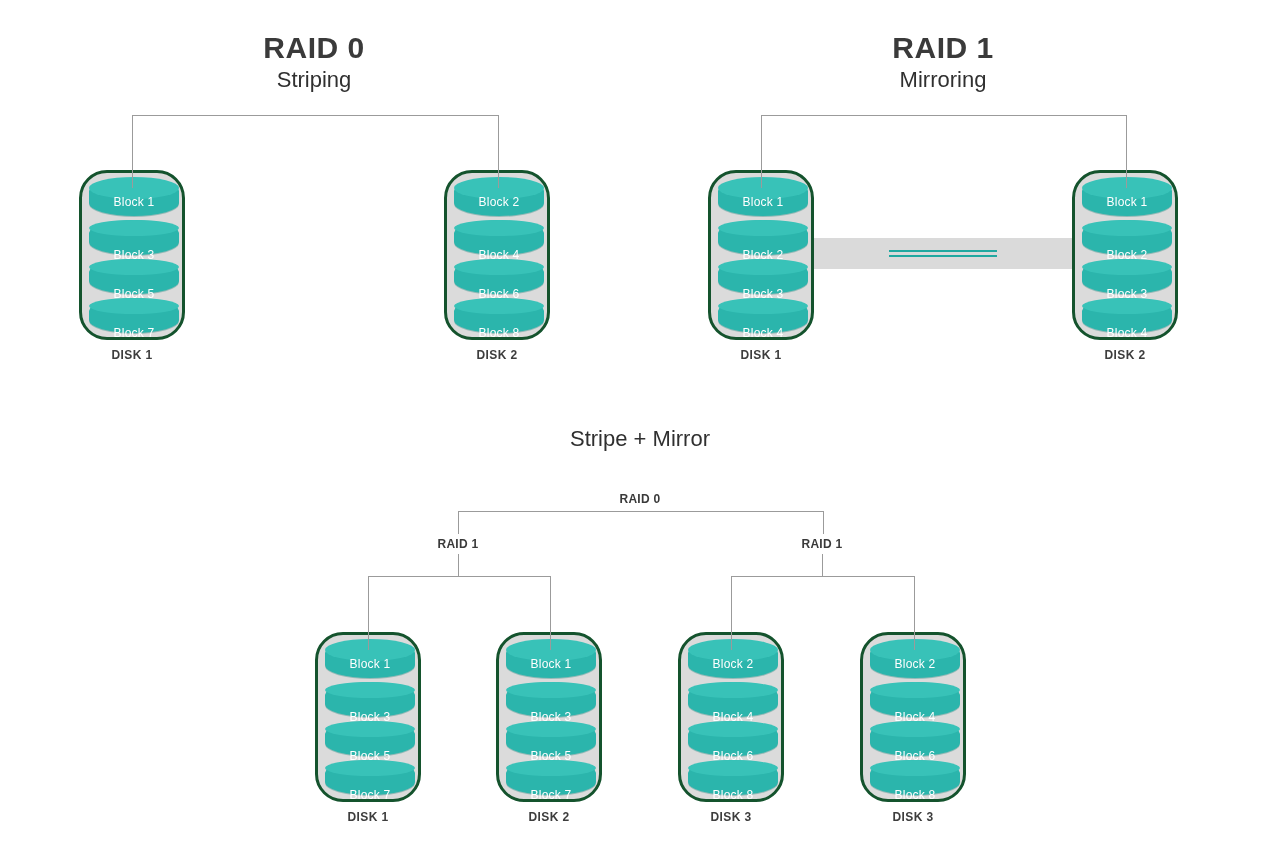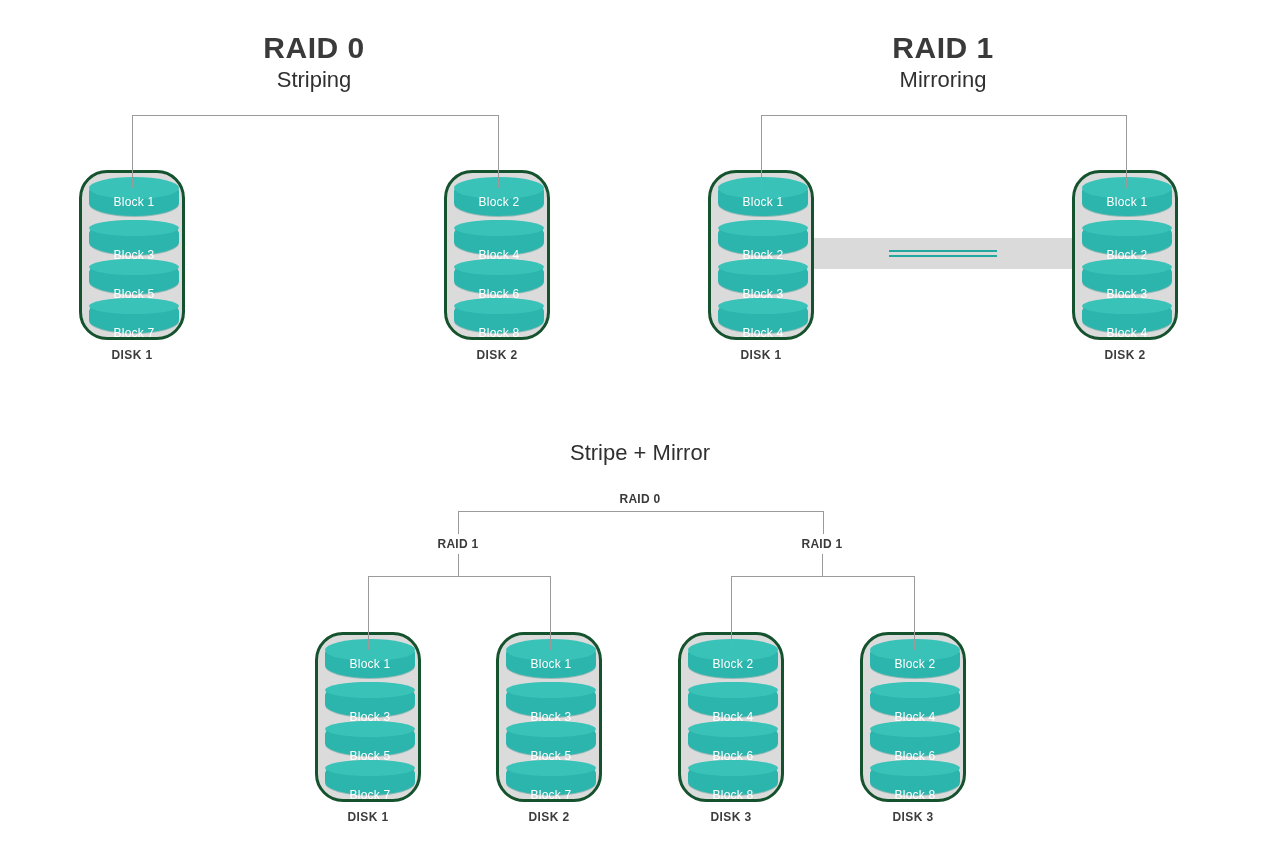--- a/index.html
+++ b/index.html
@@ -18,21 +18,21 @@
   }
   .h-sub {
     position:absolute; transform:translateX(-50%);
     font-size:22px; color:#303030; white-space:nowrap;
   }
   #t-raid0  { left:314px; top:31px; }
   #s-raid0  { left:314px; top:67px; }
   #t-raid1  { left:943px; top:31px; }
   #s-raid1  { left:943px; top:67px; }
   #t-raid10 { left:640px; top:402px; }
-  #s-raid10 { left:640px; top:440px;text-align:right; }
+  #s-raid10 { left:640px; top:426px;text-align:right; }
 
   .tree-label {
     position:absolute; transform:translateX(-50%);
     font-size:12px; font-weight:bold; letter-spacing:0.3px;
     color:var(--c-head,#3a3a3a); white-space:nowrap; z-index:4;
   }
   #tl-root  { left:640px; top:492px; }
   #tl-left  { left:458px; top:537px; }
   #tl-right { left:822px; top:537px; }
 

